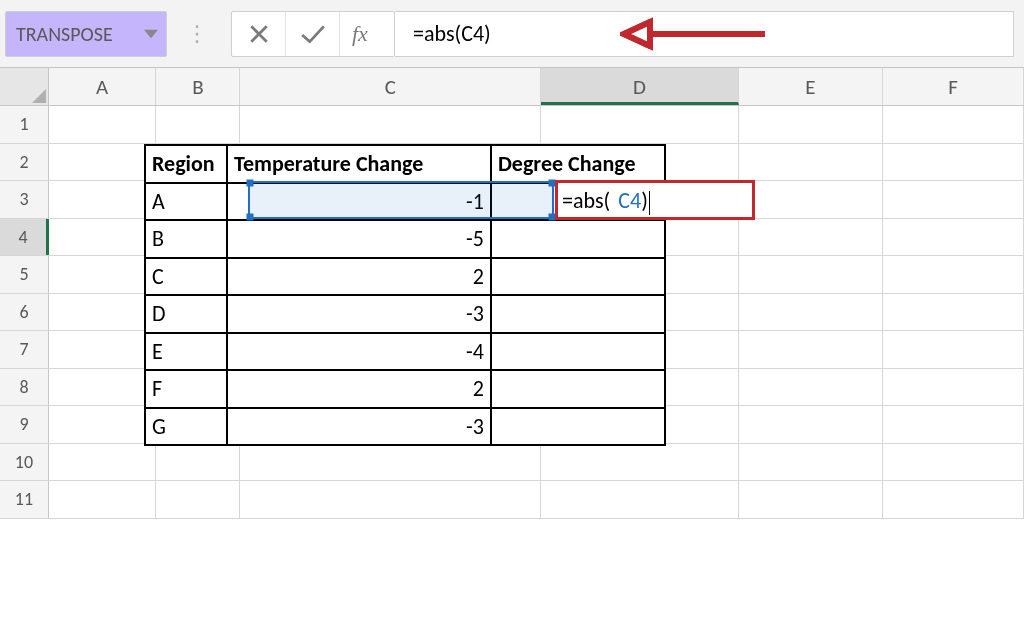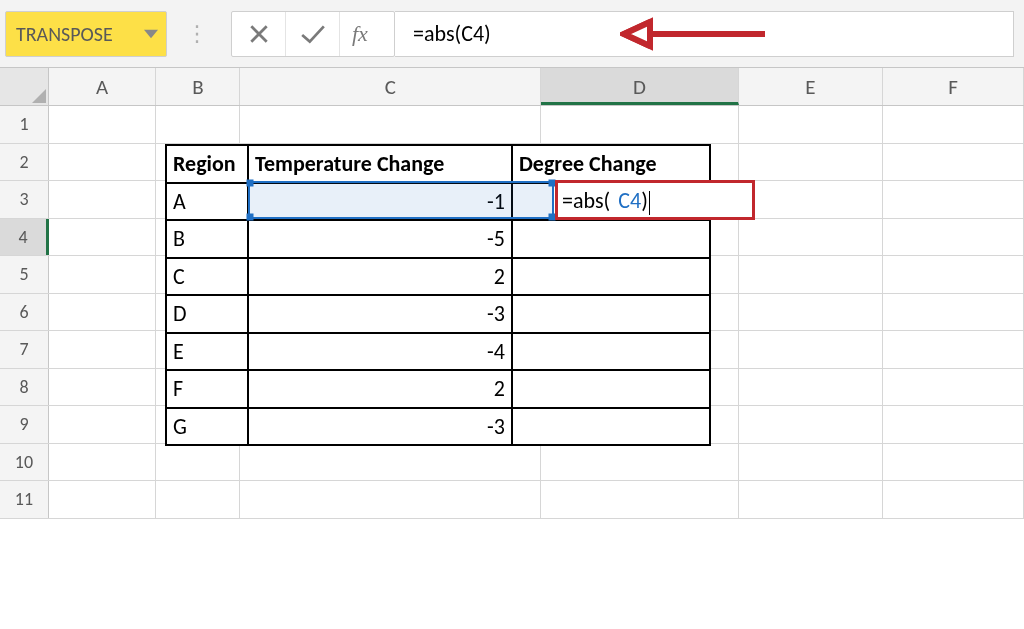--- a/index.html
+++ b/index.html
@@ -18,21 +18,21 @@
     height: 68px;
     border-bottom: 1px solid #c6c6c6;
     background: #f3f3f3;
     display: flex;
     align-items: center;
     padding: 0 10px 0 5px;
   }
   .name-box-wrapper {
     display: flex; align-items: center;
     height: 46px;
-    background: #fde047;
+    background: #c4b5fd;
     border: 1px solid #cfcfcf;
     border-radius: 2px;
     margin-right: 18px;
   }
   .name-box {
     width: 130px;
     padding: 0 10px;
     height: 100%;
     font-size: 20px;
     color: #595959;
@@ -145,37 +145,37 @@
     border-right: 1px solid #d6d6d6;
     background:#ffffff;
   }
   
   .cA{width:110px;} .cB{width:86px;} .cC{width:308px;}
   .cD{width:202px;} .cE{width:148px;} .cF{width:144px;}
 
   
   .data-table {
     position:absolute;
-    left: 165px; 
+    left: 144px; 
     top: 76px; 
     border-collapse: collapse;
     font-size: 22px;
   }
   .data-table th, .data-table td {
     border: 2px solid #000;
     background:#ffffff;
     padding: 0 6px;
     height: 37.5px;
     vertical-align: middle;
   }
   .data-table th { text-align:left; font-weight:700; }
   .data-table td.right { text-align:right; }
   .data-table .colB {width:82px;}
   .data-table .colC {width:264px;}
-  .data-table .colD {width:198px;}
+  .data-table .colD {width:174px;}
 
   
   .ref-highlight {
     position:absolute;
     border:2px solid #1f6fc4;
     background: rgba(31,111,196,0.10);
     pointer-events:none;
   }
   .ref-highlight .dot {
     position:absolute;

